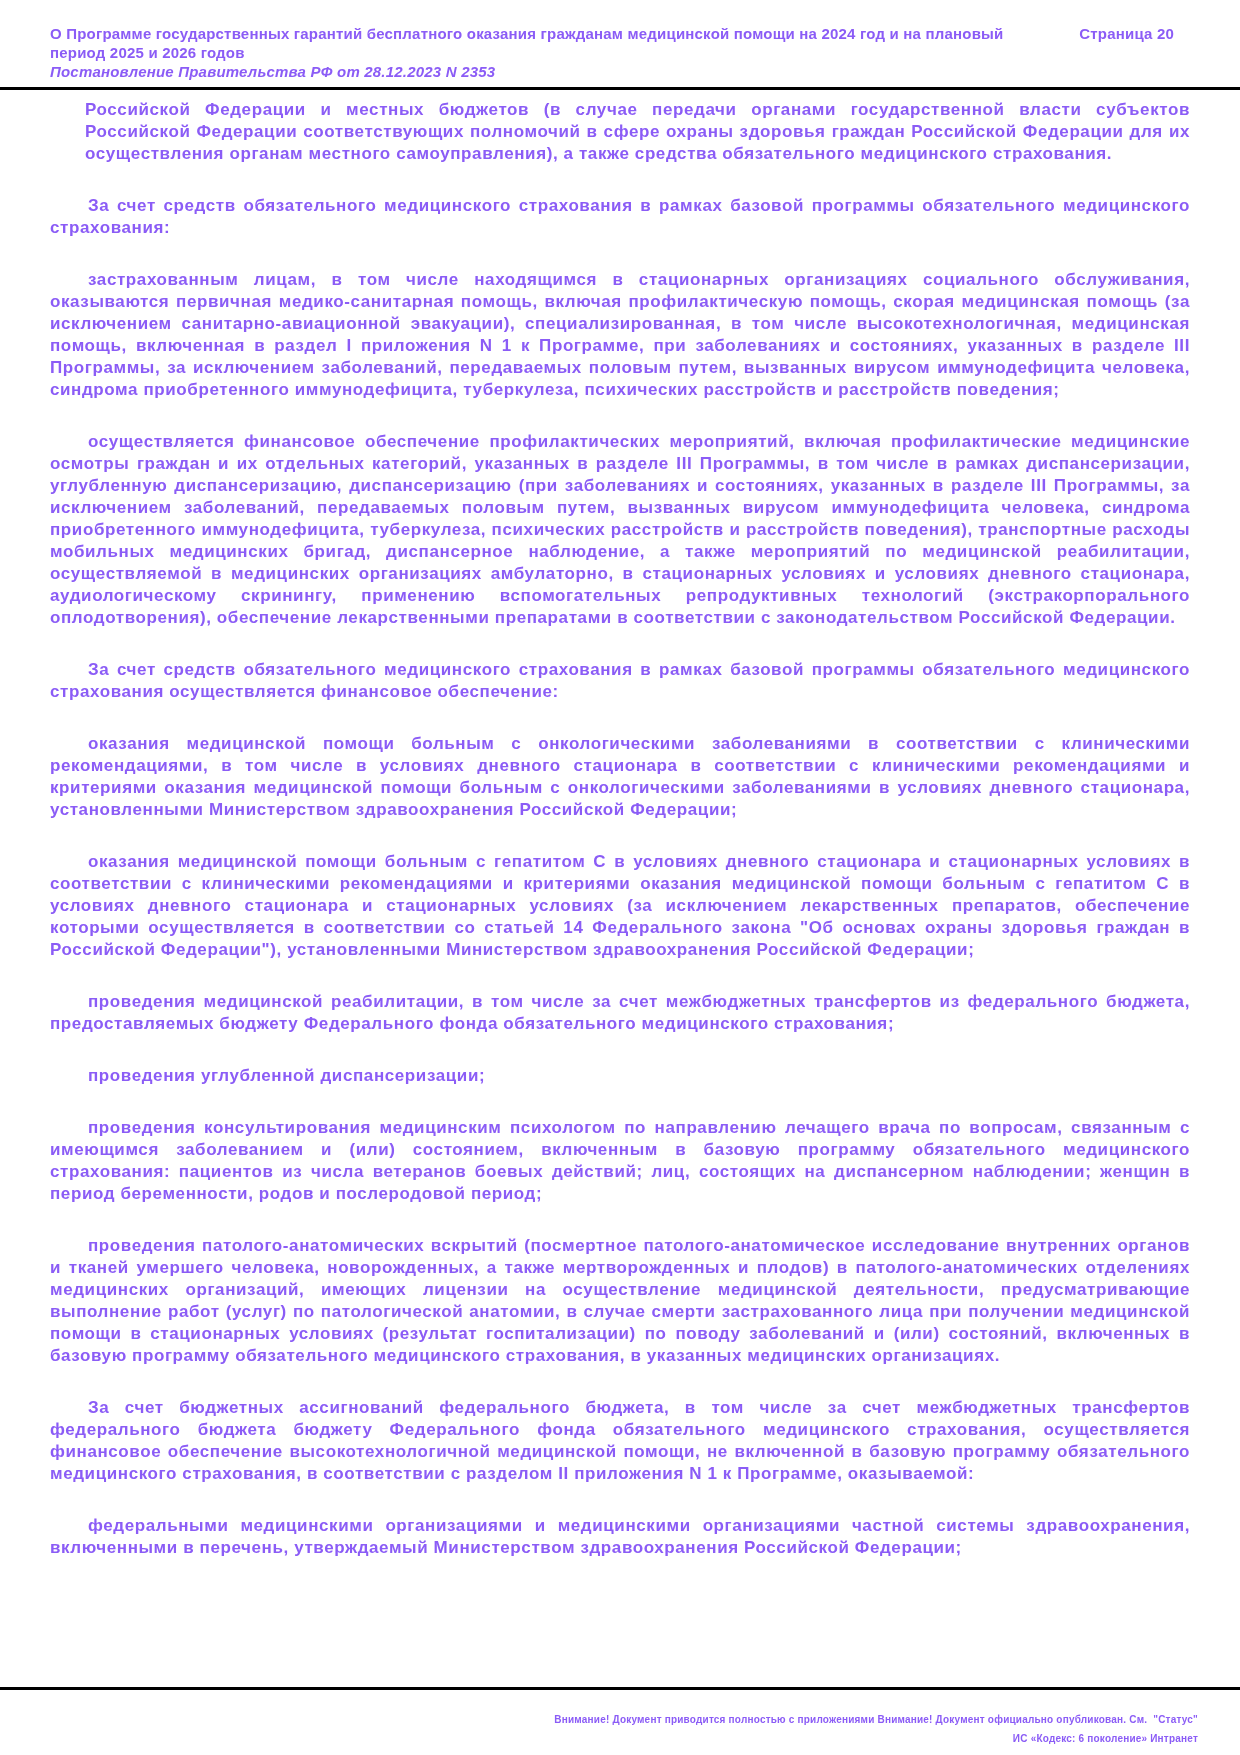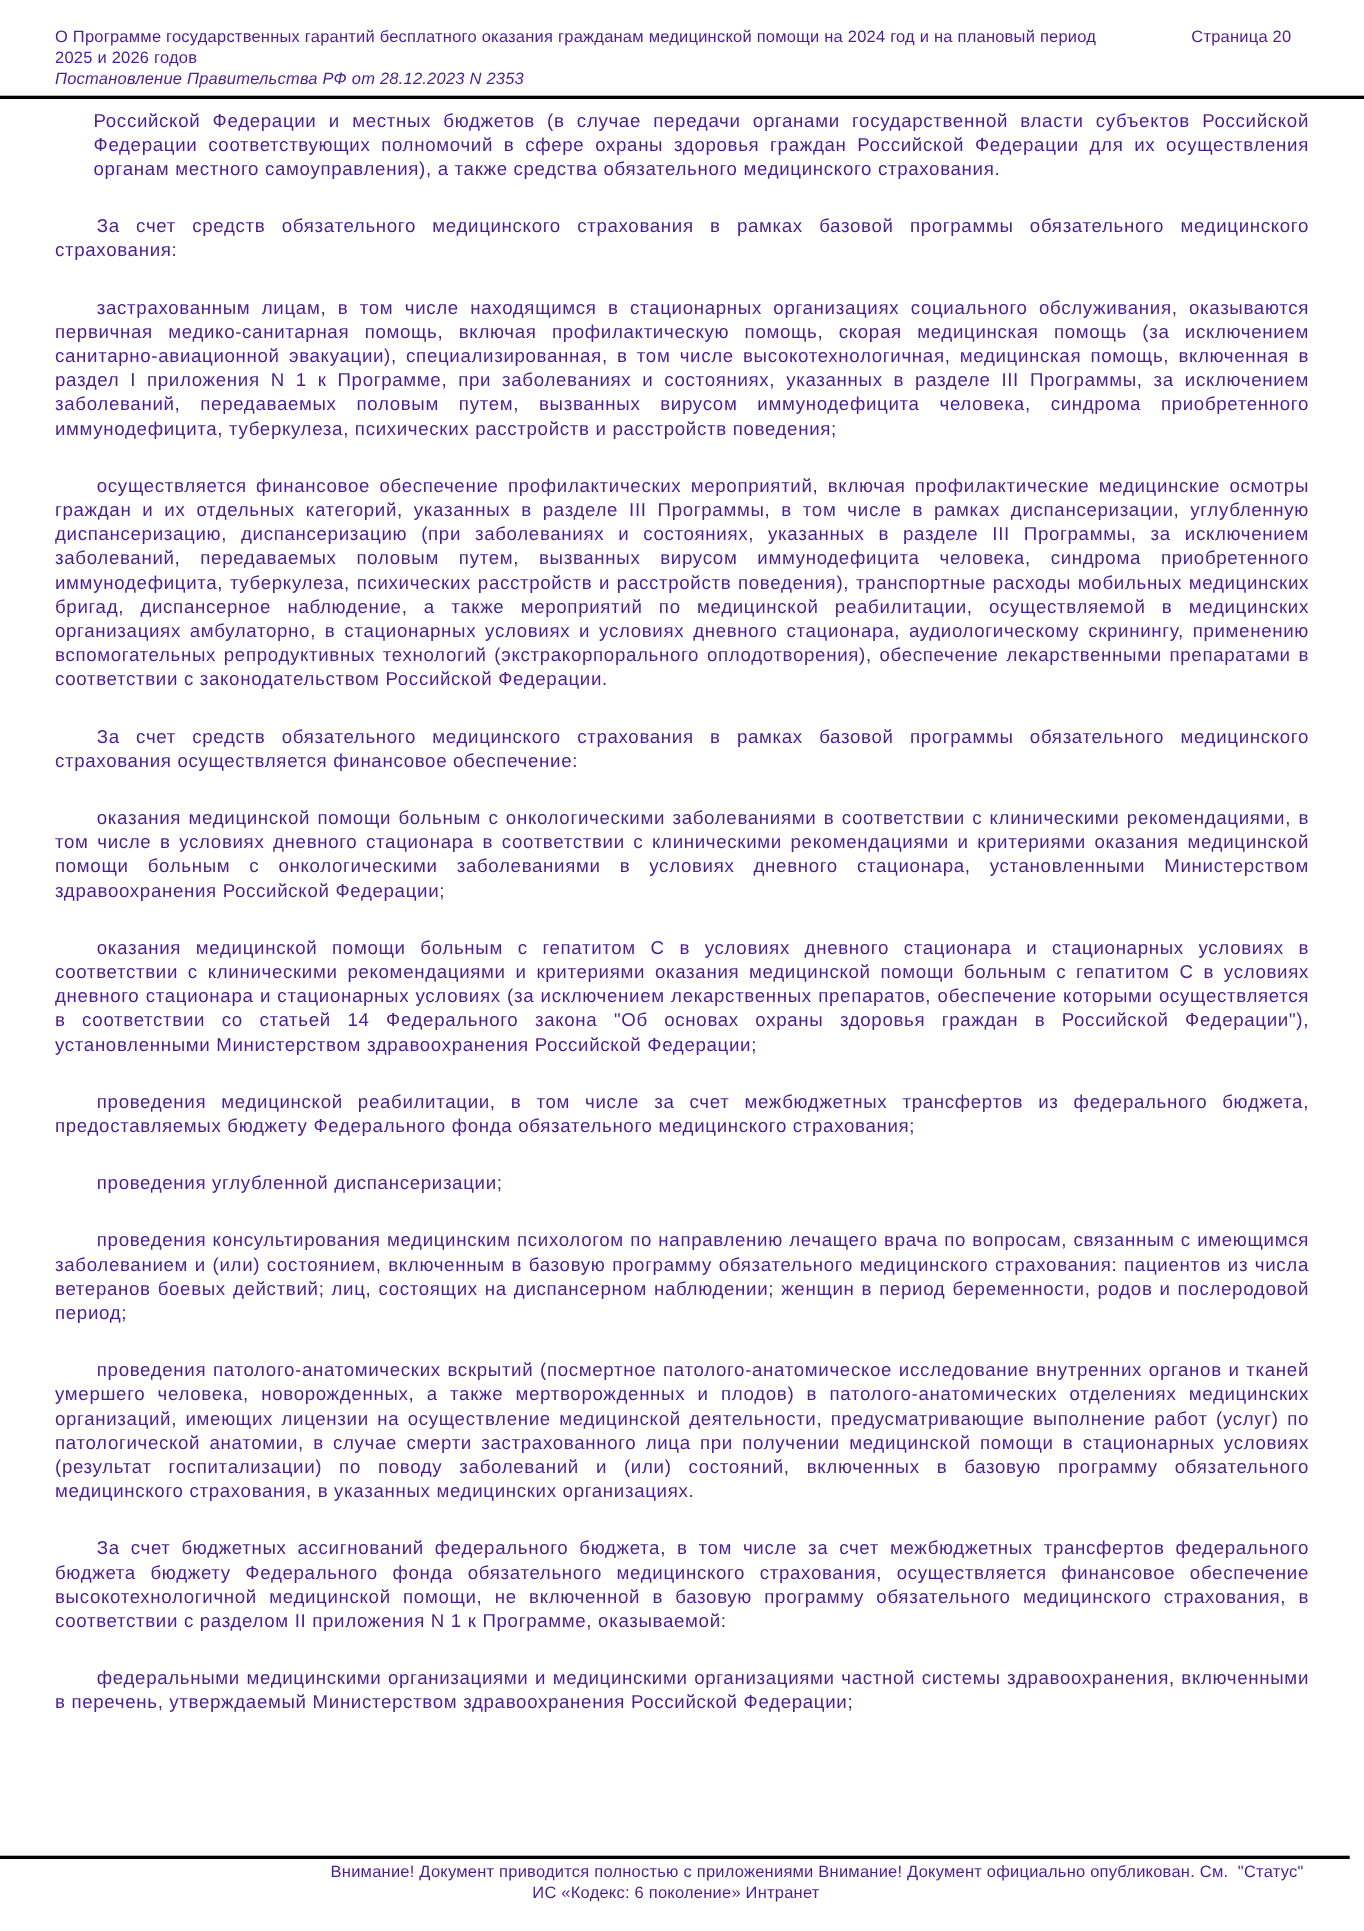--- a/index.html
+++ b/index.html
@@ -1,24 +1,25 @@
 <!DOCTYPE html>
 <html lang="ru"><head>
 <meta charset="utf-8">
 <style>
   html, body { margin: 0; padding: 0; background: #ffffff; }
   .page {
     position: relative;
     width: 1240px;
     height: 1755px;
     background: #ffffff;
-    color: #4c1d95;
+    color: #8b5cf6;
     font-family: "Liberation Sans", sans-serif;
     overflow: hidden;
     box-sizing: border-box;
+    font-weight: bold;
   }
   
   .hdr {
     padding: 24px 50px 0 50px;
     font-size: 15px;
     line-height: 19px;
     letter-spacing: 0.2px;
   }
   .hdr-row { display: flex; align-items: flex-start; }
   .hdr-title { max-width: 985px; }
@@ -40,30 +41,30 @@
     height: 1570px;
     overflow: hidden;
   }
   .para { margin: 0 0 30px 0; text-indent: 38px; }
   .para.no-indent { text-indent: 0; margin-left: 35px; }
   .para:last-child { margin-bottom: 0; }
   
   .ftr {
     position: absolute;
     left: 0;
-    right: 13px;
+    right: 0;
     top: 1687px;
     border-top: 3px solid #000000;
-    font-size: 15px;
+    font-size: 10px;
     line-height: 19px;
     letter-spacing: 0.2px;
-    padding: 2px 42px 0 44px;
+    padding: 20px 42px 0 44px;
   }
   .ftr-notice { text-align: right; white-space: pre-wrap; }
-  .ftr-source { text-align: center; }
+  .ftr-source { text-align: right; }
 </style>
 </head>
 <body>
 
 <div class="page">
 
   <header class="hdr">
     <div class="hdr-row">
       <div class="hdr-title">О Программе государственных гарантий бесплатного оказания гражданам медицинской помощи на 2024 год и на плановый период 2025 и 2026 годов</div>
       <div class="hdr-page">Страница 20</div>

